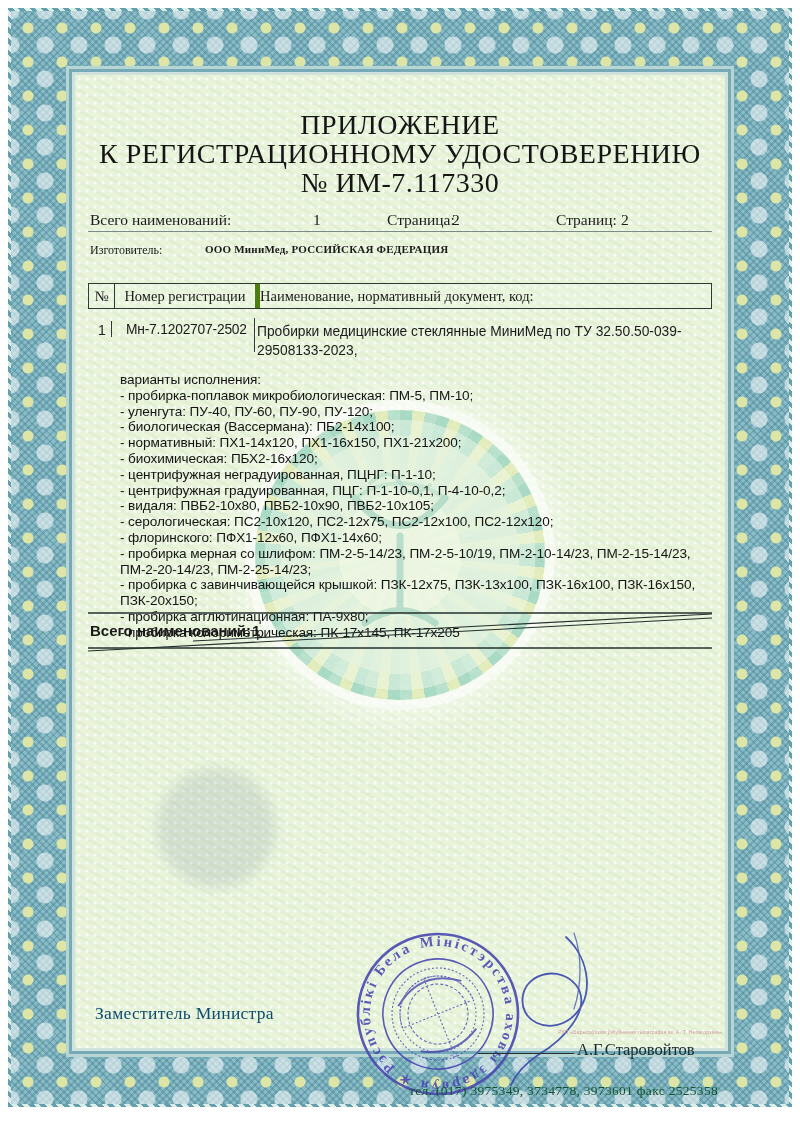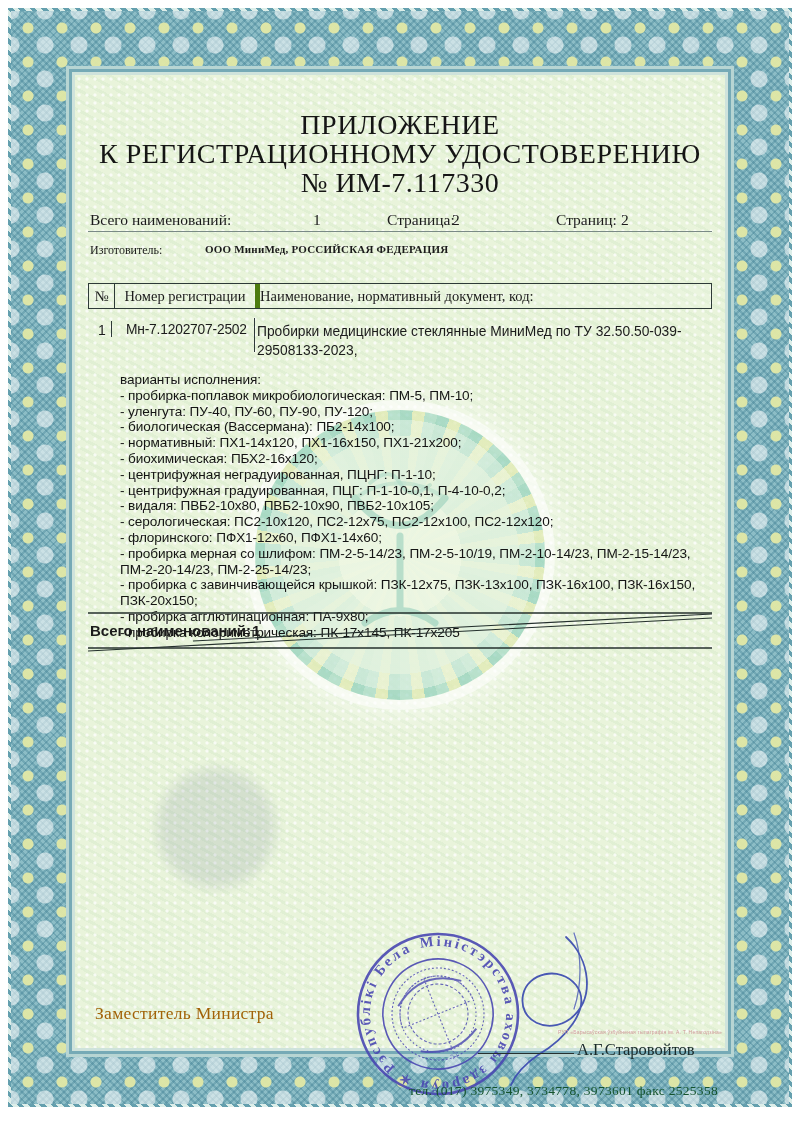--- a/index.html
+++ b/index.html
@@ -63,21 +63,21 @@
   .row-reg{left:126px;top:322px;width:126px;font-size:13.8px;letter-spacing:-.2px;}
   .row-name{left:257px;top:322px;width:452px;font-size:13.8px;line-height:19px;}
   .tick{position:absolute;border-left:1px solid #2e3a38;}
 
   .variants{left:120px;top:356px;width:596px;font-size:13.6px;line-height:15.8px;letter-spacing:-.1px;color:#141414;margin-top:16px;}
   .variants .vline{margin:0;}
 
   .total-bold{left:90px;top:622px;font-size:15px;font-weight:bold;}
   .strikes{position:absolute;left:0;top:0;pointer-events:none;}
 
-  .post{left:95px;top:1003px;font-size:17.5px;letter-spacing:.3px;color:#a16207;}
+  .post{left:95px;top:1003px;font-size:17.5px;letter-spacing:.3px;color:#0c4a6e;}
   .signer{left:577px;top:1040px;font-size:16.5px;color:#182a2a;text-align:center;}
   .sig-line{position:absolute;left:478px;top:1053px;width:96px;border-top:1.4px solid #26302e;}
   .microprint{left:558px;top:1029px;width:164px;font-size:5px;line-height:6px;color:#cf9a9a;
     white-space:nowrap;overflow:hidden;letter-spacing:.2px;font-family:"Liberation Sans",sans-serif;}
   .phone{position:absolute;right:82px;top:1083px;font-size:13.5px;color:#14532d;letter-spacing:.3px;}
 
   .stamp{position:absolute;left:338px;top:922px;opacity:.9;}
   .signature-ink{position:absolute;left:470px;top:925px;}
 </style>
 </head>

